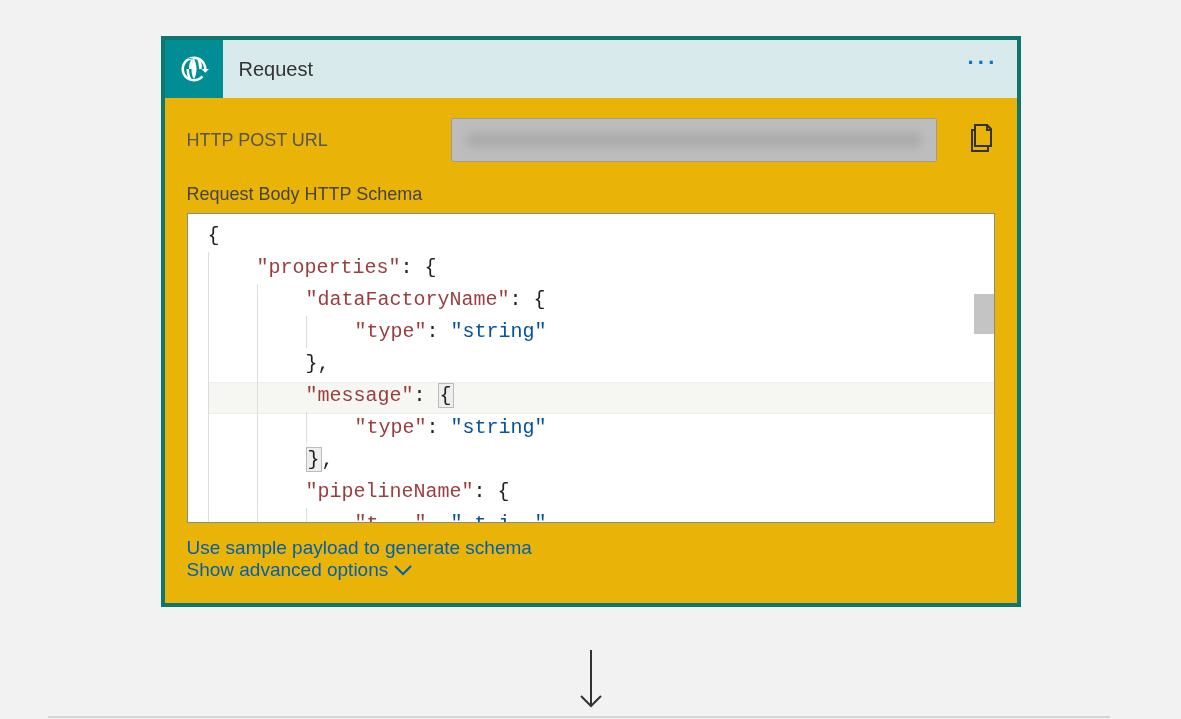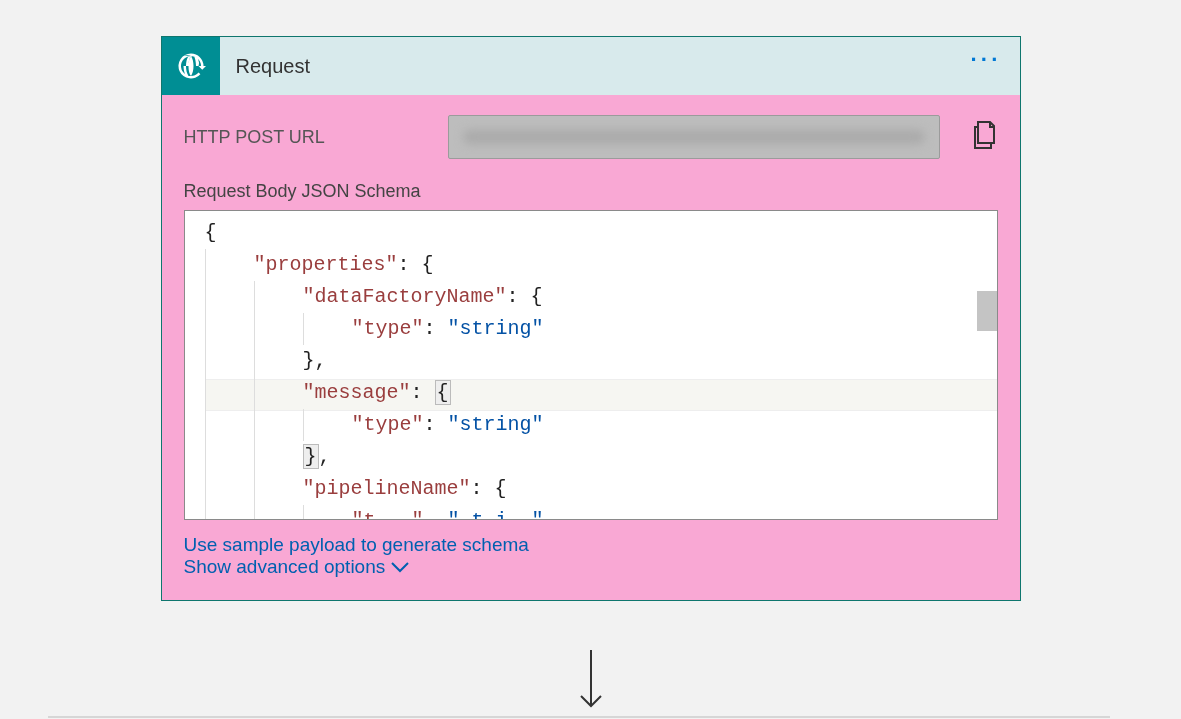--- a/index.html
+++ b/index.html
@@ -5,22 +5,22 @@
     * {box-sizing: border-box; margin: 0; padding: 0;}
     body {
       background: #f2f2f2;
       font-family: "Segoe UI", -apple-system, sans-serif;
       width: 1181px;
       height: 719px;
       padding: 36px 48px 0 48px;
       position: relative;
     }
     .card {
-      background: #f9a8d4;
-      border: 1px solid #0f766e;
+      background: #eab308;
+      border: 4px solid #0f766e;
       width: 860px;
       margin: 0 auto;
     }
     .card-header {
       background: #d8eaec;
       height: 58px;
       display: flex;
       align-items: center;
       position: relative;
     }
@@ -200,21 +200,21 @@
     <div class="row-url">
       <div class="label-url">HTTP POST URL</div>
       <div class="url-box"></div>
       <div class="copy-icon">
         <svg width="24" height="28" viewBox="0 0 24 28">
           <path fill="none" stroke="#333" stroke-width="2" d="M4 1h12l4 4v17H4zM4 6H1v21h16v-5M16 1v5h4"></path>
         </svg>
       </div>
     </div>
 
-    <div class="label-schema">Request Body JSON Schema</div>
+    <div class="label-schema">Request Body HTTP Schema</div>
 
     <div class="code-box">
       <div class="code-gutter"></div>
       <div class="hl-line row5"></div>
       <div class="scrollbar-thumb"></div>
       <div class="code-content"><span class="t-brace">{</span>
 <span class="indent-guide">    </span><span class="t-key">"properties"</span><span class="t-punc">: {</span>
 <span class="indent-guide">    </span><span class="indent-guide">    </span><span class="t-key">"dataFactoryName"</span><span class="t-punc">: {</span>
 <span class="indent-guide">    </span><span class="indent-guide">    </span><span class="indent-guide">    </span><span class="t-key">"type"</span><span class="t-punc">: </span><span class="t-string">"string"</span>
 <span class="indent-guide">    </span><span class="indent-guide">    </span><span class="t-punc">},</span>

